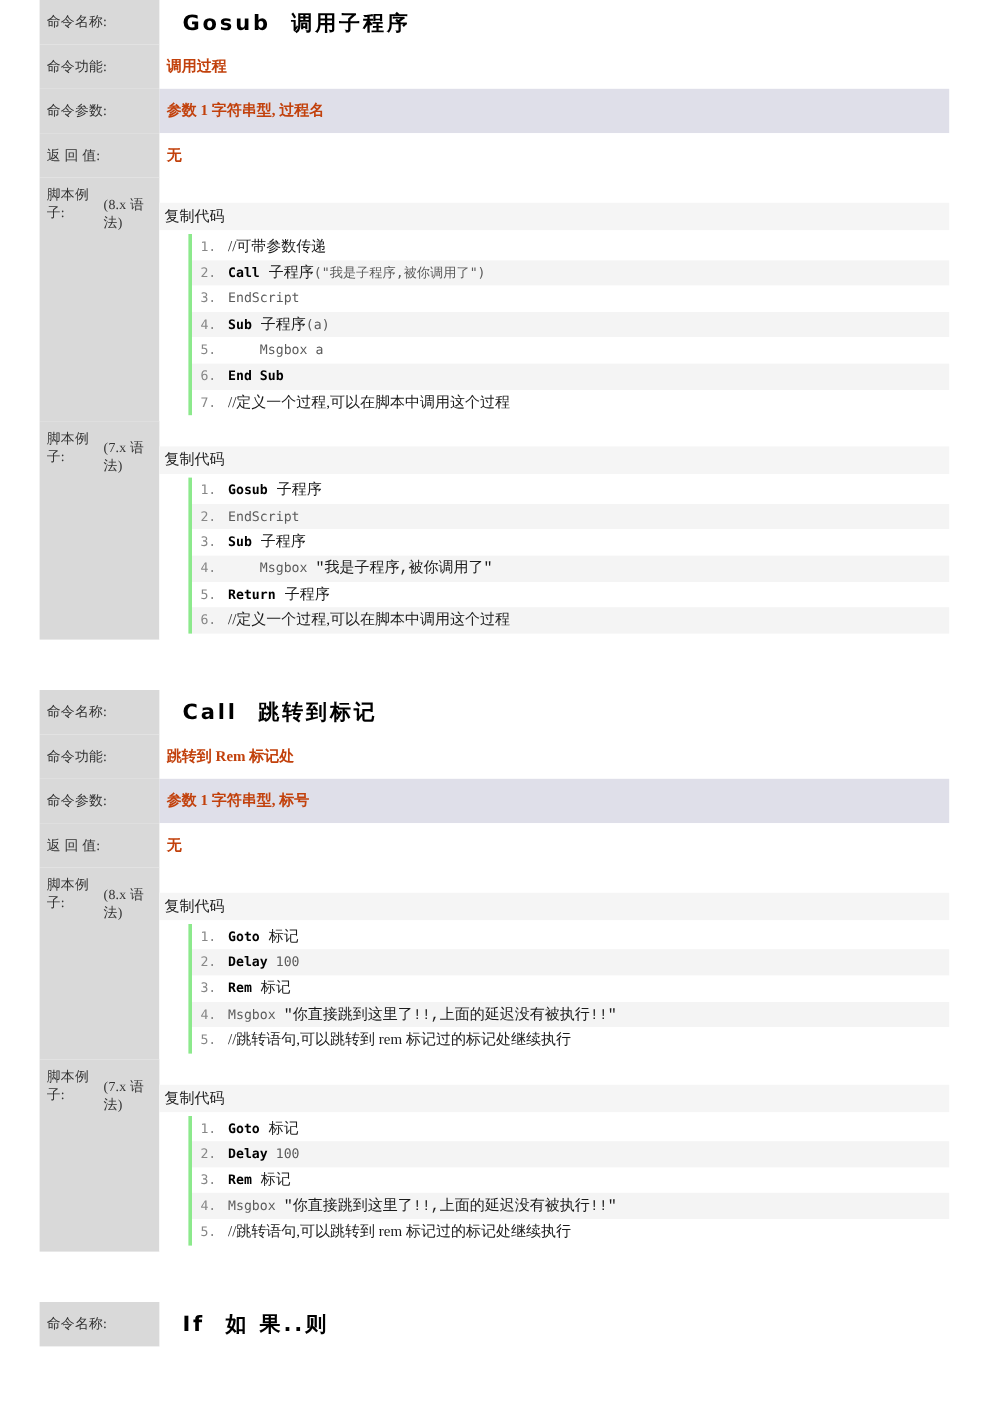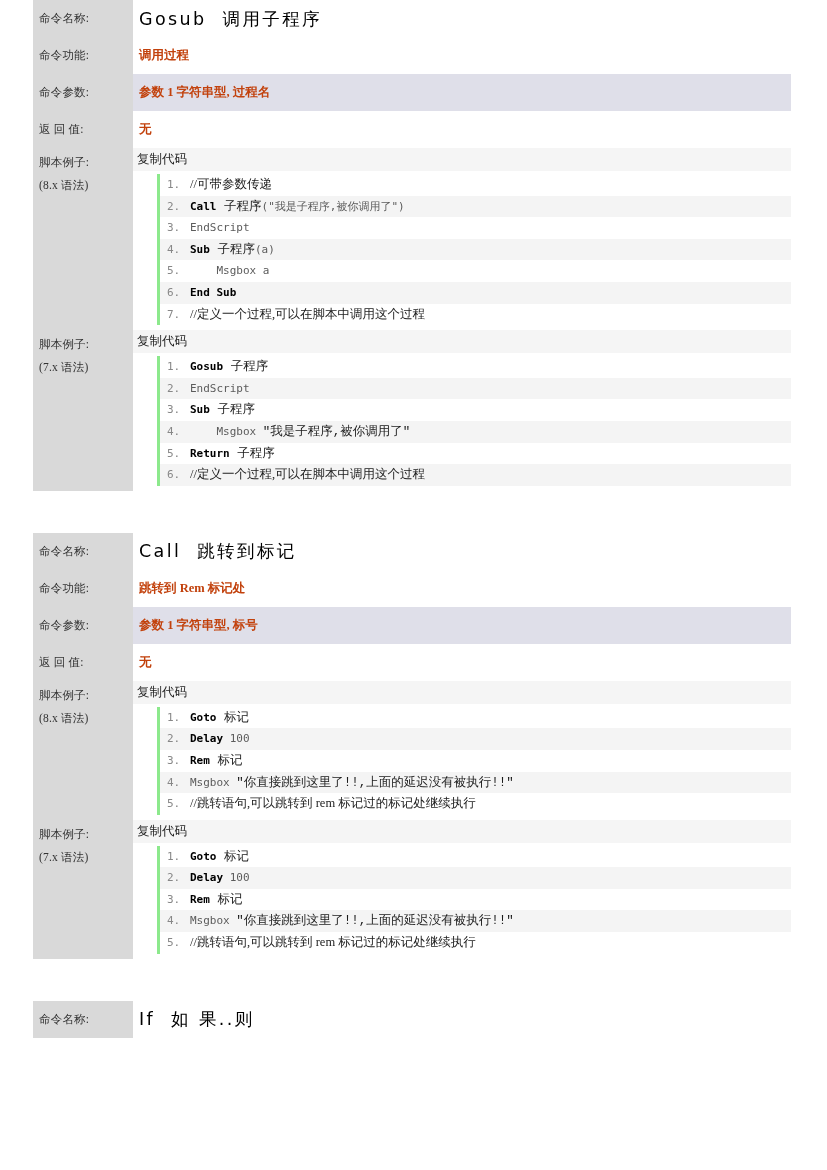--- a/index.html
+++ b/index.html
@@ -51,21 +51,20 @@
     height: 37px;
     display: flex;
     align-items: center;
     padding-left: 6px;
     font-size: 11.5px;
     color: #333;
     letter-spacing: 0.2px;
   }
   .label-cell.two-line {
     height: 74px;
-    flex-direction: column;
     align-items: flex-start;
     justify-content: flex-start;
     padding-top: 7px;
   }
   .label-cell.two-line .l2 {
     margin-top: 8px;
   }
 
   .value-cell {
     min-height: 37px;
@@ -77,45 +76,47 @@
     font-weight: bold;
   }
   .title-cell {
     height: 37px;
     display: flex;
     align-items: center;
     padding-left: 6px;
   }
   .cmd-title {
     font-family: "DejaVu Sans", "Liberation Sans", sans-serif;
-    font-weight: normal;
+    font-weight: bold;
     font-size: 17.5px;
     letter-spacing: 2.4px;
     color: #000;
     white-space: pre;
+    margin-left: 13px;
   }
   .param-row .value-cell {
     background: #dfdfe9;
     text-align: right;
   }
   .param-row td.value-col { background: #dfdfe9; }
 
   
   .code-wrap {
     width: 658px;
     background: #fff;
     padding-top: 0;
   }
   .copy-bar {
     background: #f5f5f5;
     font-size: 12.5px;
     color: #222;
     padding: 4px 0 4px 4px;
     height: 15px;
     line-height: 15px;
+    margin-top: 21px;
   }
   .code-box {
     background: #ffffff;
     padding: 3px 0 5px 0;
   }
   .code-lines {
     border-left: 3px solid #8ce98c;
     margin-left: 24px;
     padding: 0;
   }

